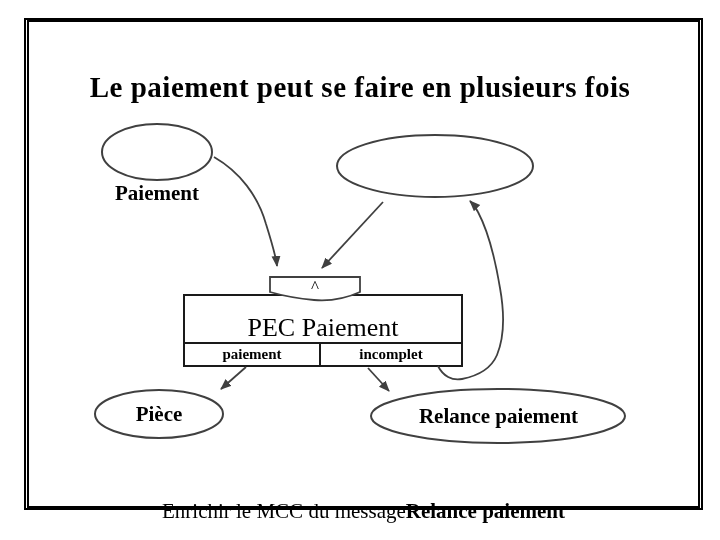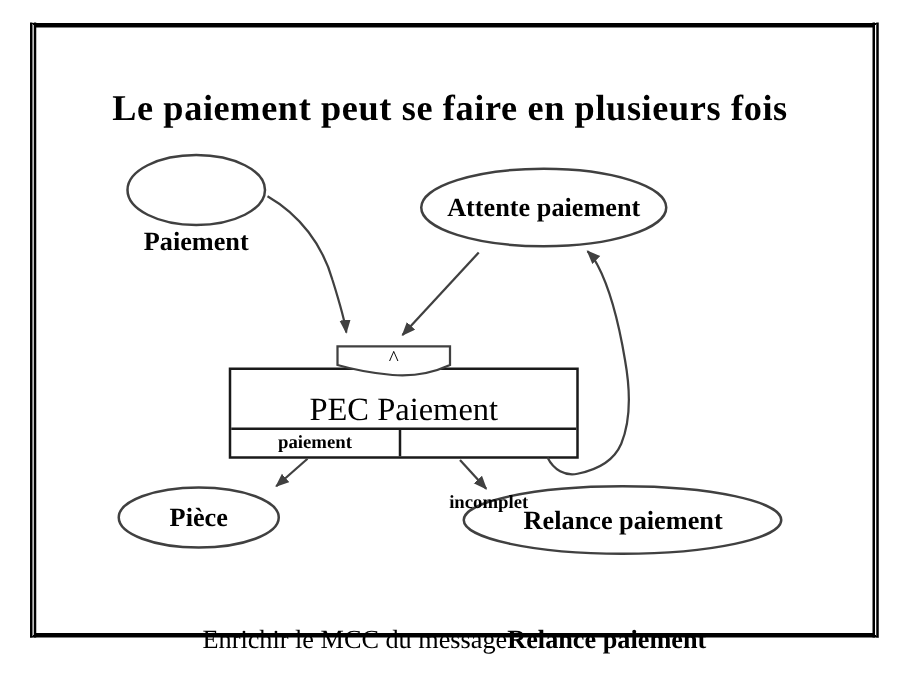--- a/index.html
+++ b/index.html
@@ -29,21 +29,21 @@
   .title {
     left: 40px; top: 70px; width: 640px; height: 34px;
     font-size: 29px; font-weight: bold; letter-spacing: 0.5px;
   }
   .node-label { font-size: 21px; font-weight: bold; }
   .lbl-paiement  { left: 102px; top: 125px; width: 110px; height: 55px; margin-top: 41px; }
   .lbl-attente   { left: 337px; top: 135px; width: 196px; height: 62px; }
   .lbl-caret     { left: 270px; top: 274px; width: 90px; height: 24px; font-size: 17px; }
   .lbl-pec       { left: 184px; top: 314px; width: 278px; height: 28px; font-size: 26px; }
   .lbl-complet   { left: 184px; top: 343px; width: 136px; height: 22px; font-size: 15px; font-weight: bold; }
-  .lbl-incomplet { left: 320px; top: 343px; width: 142px; height: 22px; font-size: 15px; font-weight: bold; margin-top: 48px; }
+  .lbl-incomplet { left: 320px; top: 343px; width: 142px; height: 22px; font-size: 15px; font-weight: bold; }
   .lbl-piece     { left: 95px;  top: 391px; width: 128px; height: 46px; }
   .lbl-relance   { left: 372px; top: 390px; width: 253px; height: 53px; }
   .footer {
     left: 24px; top: 453px; width: 679px; height: 28px;
     font-size: 21px;
     margin-top: 44px;
   }
   .footer .b { font-weight: bold; }
 </style>
 </head>
@@ -77,21 +77,20 @@
     <line x1="246" y1="367" x2="221" y2="389" stroke-width="1.8" marker-end="url(#arw)" stroke="#404040"></line>
 
     <line x1="368" y1="368" x2="389" y2="391" stroke-width="1.8" marker-end="url(#arw)" stroke="#404040"></line>
 
     <path d="M 438,366 C 443,376 452,381 462,379 C 477,376 491,369 497,355 C 504,338 505,316 500,288 C 495,258 487,229 478,212 C 475,206 473,204 470,201" fill="none" stroke-width="1.8" marker-end="url(#arw)" stroke="#404040"></path>
   </svg>
 
   <div class="lbl title">Le paiement peut se faire en plusieurs fois</div>
 
   <div class="lbl node-label lbl-paiement">Paiement</div>
-  <div class="lbl node-label lbl-attente">Attente paiement</div>
   <div class="lbl lbl-caret">^</div>
   <div class="lbl lbl-pec">PEC Paiement</div>
   <div class="lbl lbl-complet">paiement</div>
   <div class="lbl lbl-incomplet">incomplet</div>
   <div class="lbl node-label lbl-piece">Pièce</div>
   <div class="lbl node-label lbl-relance">Relance paiement</div>
 
   <div class="lbl footer">
     <span>Enrichir le MCC du message </span>
     <span class="b">Relance paiement</span>

